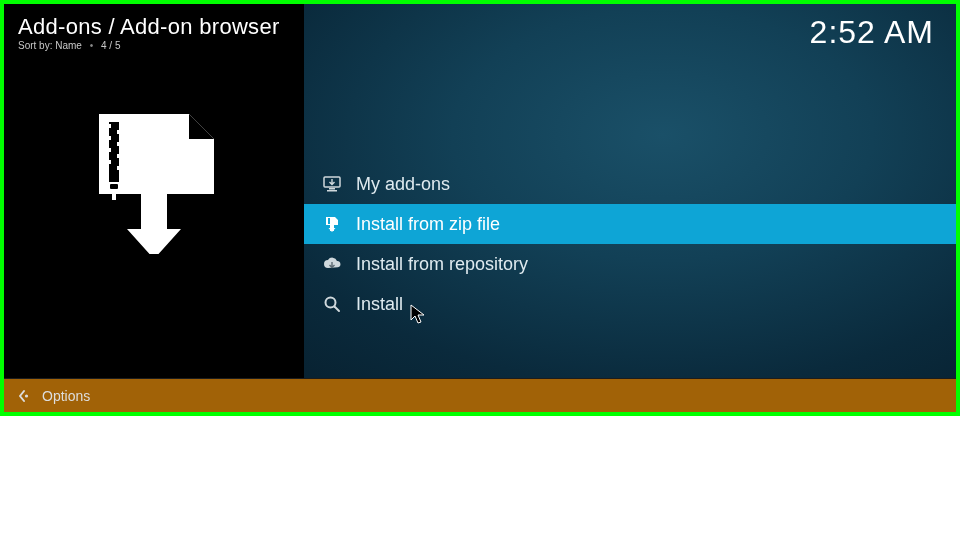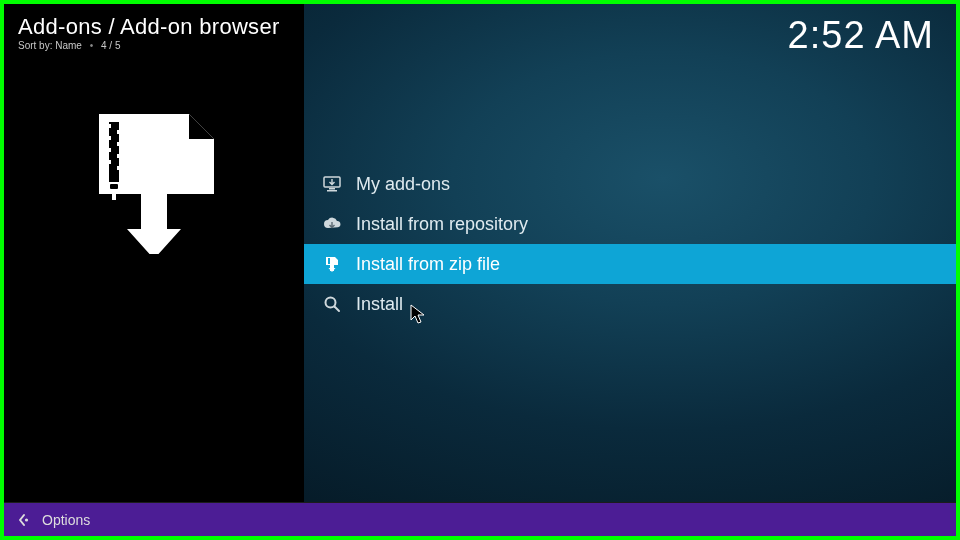--- a/index.html
+++ b/index.html
@@ -1,18 +1,18 @@
 <!DOCTYPE html>
 <html><head>
 <meta charset="utf-8">
 <style>
   * { margin: 0; padding: 0; box-sizing: border-box; }
   html, body { width: 960px; height: 540px; overflow: hidden; font-family: Arial, Helvetica, sans-serif; }
   .frame {
-    width: 960px; height: 540px;
+    width: 960px; height: 416px;
     border: 4px solid #00ff00;
     position: relative;
     background: #000;
   }
   .content-bg {
     position: absolute;
     left: 300px; top: 0;
     right: 0; bottom: 34px;
     background: radial-gradient(ellipse 700px 420px at 55% 35%, #1a5068 0%, #124056 30%, #0a2a3c 60%, #051824 100%);
   }
@@ -33,21 +33,21 @@
   .sort-line {
     position: absolute;
     top: 36px; left: 14px;
     font-size: 10px;
     color: #c8c8c8;
   }
   .sort-line .sep { margin: 0 5px; color: #888; }
   .clock {
     position: absolute;
     top: 10px; right: 22px;
-    font-size: 38px;
+    font-size: 32px;
     font-weight: 300;
     color: #fff;
     letter-spacing: 1px;
   }
   .big-icon {
     position: absolute;
     top: 100px; left: 75px;
     width: 150px; height: 150px;
   }
   .menu {
@@ -71,21 +71,21 @@
     margin-left: 10px;
   }
   .menu-item.selected {
     background: #0ea5d6;
     color: #fff;
   }
   .footer {
     position: absolute;
     left: 0; right: 0; bottom: 0;
     height: 34px;
-    background: #4c1d95;
+    background: #a16207;
     border-top: 1px solid #1c1c1c;
     display: flex;
     align-items: center;
     padding-left: 10px;
     color: #ddd;
     font-size: 14px;
   }
   .footer .opt-icon { margin-right: 12px; }
   .cursor {
     position: absolute;
@@ -147,39 +147,39 @@
           <rect x="1" y="1" width="16" height="10" rx="1" fill="none" stroke="#cfd8dc" stroke-width="1.5"></rect>
           <rect x="6" y="12" width="6" height="1.5" fill="#cfd8dc"></rect>
           <rect x="4" y="14" width="10" height="1.5" fill="#cfd8dc"></rect>
           <path d="M9 3 v5 M6.5 6 L9 8.5 L11.5 6" stroke="#cfd8dc" stroke-width="1.4" fill="none"></path>
         </svg>
       </span>
       <span class="mi-label">My add-ons</span>
     </div>
 
 
-    <div class="menu-item">
-      <span class="mi-icon">
-        <svg width="20" height="16" viewBox="0 0 20 16">
-          <path d="M6 12 a4 4 0 0 1 0-8 a5 5 0 0 1 9 1 a3.2 3.2 0 0 1 1 6.3 Z" fill="#cfd8dc"></path>
-          <path d="M10 6 v5 M7.5 9 L10 11.5 L12.5 9" stroke="#5c6a72" stroke-width="1.4" fill="none"></path>
-        </svg>
-      </span>
-      <span class="mi-label">Install from repository</span>
-    </div>
-
     <div class="menu-item selected">
       <span class="mi-icon">
         <svg width="18" height="18" viewBox="0 0 18 18">
           <path d="M3 2 H12 L15 5 V10 H11 V16 H7 V10 H3 Z" fill="#ffffff"></path>
           <path d="M7 10 V13 H5.5 L9 17 L12.5 13 H11 V10 Z" fill="#ffffff"></path>
           <rect x="5" y="3" width="2" height="6" fill="#0ea5d6"></rect>
         </svg>
       </span>
       <span class="mi-label">Install from zip file</span>
+    </div>
+
+    <div class="menu-item">
+      <span class="mi-icon">
+        <svg width="20" height="16" viewBox="0 0 20 16">
+          <path d="M6 12 a4 4 0 0 1 0-8 a5 5 0 0 1 9 1 a3.2 3.2 0 0 1 1 6.3 Z" fill="#cfd8dc"></path>
+          <path d="M10 6 v5 M7.5 9 L10 11.5 L12.5 9" stroke="#5c6a72" stroke-width="1.4" fill="none"></path>
+        </svg>
+      </span>
+      <span class="mi-label">Install from repository</span>
     </div>
 
     <div class="menu-item">
       <span class="mi-icon">
         <svg width="18" height="18" viewBox="0 0 18 18">
           <circle cx="7.5" cy="7.5" r="5" fill="none" stroke="#cfd8dc" stroke-width="2"></circle>
           <line x1="11.5" y1="11.5" x2="16" y2="16" stroke="#cfd8dc" stroke-width="2" stroke-linecap="round"></line>
         </svg>
       </span>
       <span class="mi-label">Install</span>

